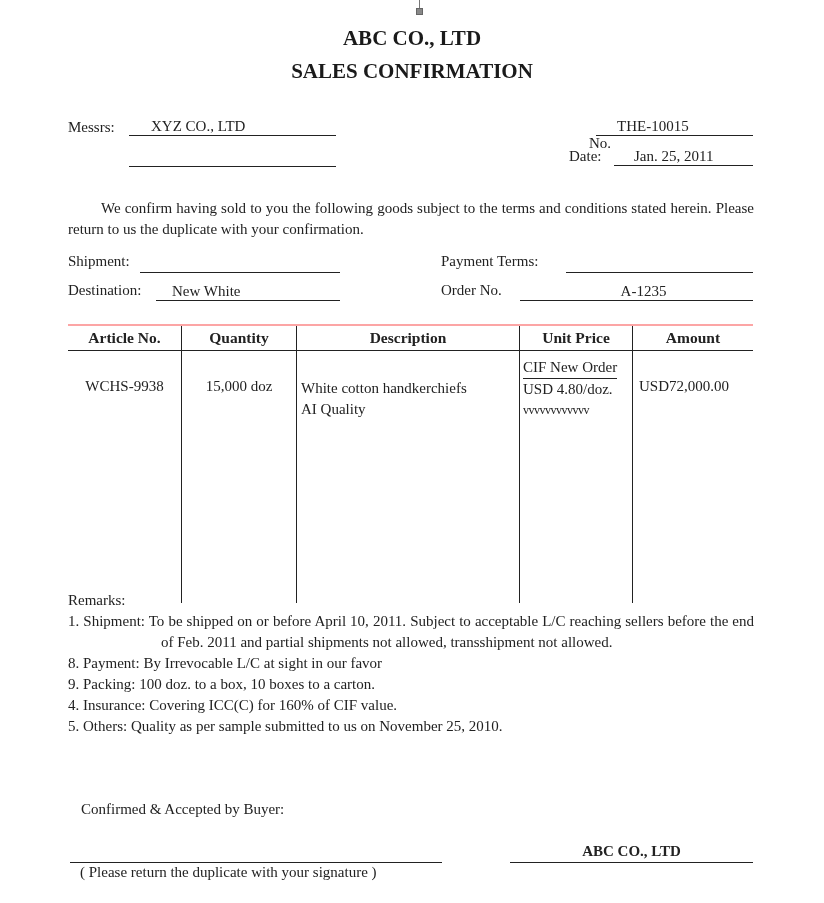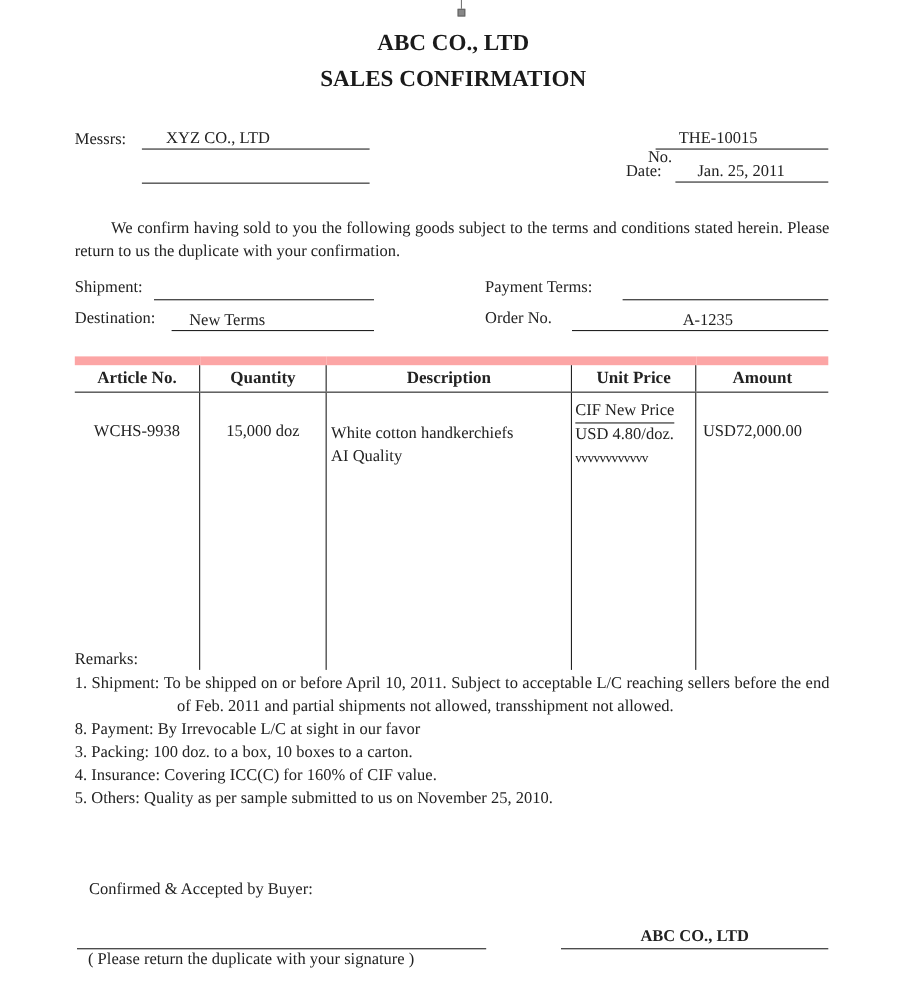--- a/index.html
+++ b/index.html
@@ -9,21 +9,21 @@
   .handle-line { left:419px; top:0; width:1px; height:8px; background:#777; }
   .handle-box { left:416px; top:8px; width:7px; height:7px; background:#888; border:1px solid #666; box-sizing:border-box; }
   .title { left:0; width:824px; text-align:center; font-weight:bold; font-size:21px; color:#1a1a1a; }
   .t1 { top:26px; }
   .t2 { top:59px; }
   .label { font-size:15px; color:#222; white-space:nowrap; }
   .uline { border-bottom:1.5px solid #222; height:18px; font-size:15px; white-space:nowrap; }
   .para { left:68px; width:686px; font-size:15px; line-height:21px; text-align:justify; }
   .para .indent { display:inline-block; width:33px; }
   table.goods { position:absolute; left:68px; top:324px; width:685px; border-collapse:collapse; font-size:15px; }
-  table.goods th { font-weight:bold; height:24px; border-top:8px solid #fca5a5; border-bottom:1.5px solid #222; padding:0; text-align:center; font-size:15.5px; }
+  table.goods th { font-weight:bold; height:24px; border-top:2px solid #fca5a5; border-bottom:1.5px solid #222; padding:0; text-align:center; font-size:15.5px; }
   table.goods td { vertical-align:top; padding:0; height:225px; }
   table.goods th + th, table.goods td + td { border-left:1.5px solid #222; }
   .c1{width:113px;} .c2{width:114px;} .c3{width:222px;} .c4{width:112px;} .c5{width:120px;}
   .cell-c { text-align:center; padding-top:27px !important; }
   .cell-desc { padding-left:4px !important; padding-top:27px !important; line-height:21px; }
   .cell-price { padding-left:3px !important; padding-top:6px !important; line-height:21px; }
   .cell-price .cif { display:inline-block; border-bottom:1.5px solid #222; }
   .cell-amt { padding-left:6px !important; padding-top:27px !important; }
   .remarks { left:68px; width:686px; font-size:15px; line-height:21px; }
   .rem-row { position:relative; }
@@ -51,21 +51,21 @@
 <div class="abs uline" style="left:614px;top:148px;width:139px;padding-left:20px;box-sizing:border-box;">Jan. 25, 2011</div>
 
 <div class="abs para" style="top:198px;"><span class="indent"></span><span>We confirm having sold to you the following goods subject to the terms and conditions stated herein. Please return to us the duplicate with your confirmation.</span></div>
 
 <div class="abs label" style="left:68px;top:253px;">Shipment:</div>
 <div class="abs uline" style="left:140px;top:254px;width:200px;"></div>
 <div class="abs label" style="left:441px;top:253px;">Payment Terms:</div>
 <div class="abs uline" style="left:566px;top:254px;width:187px;"></div>
 
 <div class="abs label" style="left:68px;top:282px;">Destination:</div>
-<div class="abs uline" style="left:156px;top:283px;width:184px;padding-left:16px;box-sizing:border-box;">New Terms</div>
+<div class="abs uline" style="left:156px;top:283px;width:184px;padding-left:16px;box-sizing:border-box;">New White</div>
 <div class="abs label" style="left:441px;top:282px;">Order No.</div>
 <div class="abs uline" style="left:520px;top:283px;width:233px;padding-left:14px;box-sizing:border-box;text-align:center;">A-1235</div>
 
 <table class="goods">
   <thead>
     <tr>
       <th class="c1">Article No.</th>
       <th class="c2">Quantity</th>
       <th class="c3">Description</th>
       <th class="c4">Unit Price</th>
@@ -74,34 +74,34 @@
   </thead>
   <tbody>
     <tr>
       <td class="cell-c">WCHS-9938</td>
       <td class="cell-c">15,000 doz</td>
       <td class="cell-desc">
         <div>White cotton handkerchiefs</div>
         <div>AI Quality</div>
       </td>
       <td class="cell-price">
-        <div><span class="cif">CIF New Price</span></div>
+        <div><span class="cif">CIF New Order</span></div>
         <div>USD 4.80/doz.</div>
         <div style="font-size:12px;letter-spacing:-0.5px;">vvvvvvvvvvvv</div>
       </td>
       <td class="cell-amt">USD72,000.00</td>
     </tr>
   </tbody>
 </table>
 
 <div class="abs remarks" style="top:590px;">
   <div>Remarks:</div>
   <div class="rem-row hang"><span class="lead">1. Shipment:</span> <span>To be shipped on or before April 10, 2011. Subject to acceptable L/C reaching sellers before the end of Feb. 2011 and partial shipments not allowed, transshipment not allowed.</span></div>
   <div class="rem-row"><span>8. Payment:</span> <span>By Irrevocable L/C at sight in our favor</span></div>
-  <div class="rem-row"><span>3. Packing:</span> <span>100 doz. to a box, 10 boxes to a carton.</span></div>
+  <div class="rem-row"><span>9. Packing:</span> <span>100 doz. to a box, 10 boxes to a carton.</span></div>
   <div class="rem-row"><span>4. Insurance:</span> <span>Covering ICC(C) for 160% of CIF value.</span></div>
   <div class="rem-row"><span>5. Others:</span> <span>Quality as per sample submitted to us on November 25, 2010.</span></div>
 </div>
 
 <div class="abs footer-lbl" style="left:81px;top:801px;">Confirmed &amp; Accepted by Buyer:</div>
 <div class="abs sigline" style="left:70px;top:862px;width:372px;"></div>
 <div class="abs footer-lbl" style="left:80px;top:864px;">( Please return the duplicate with your signature )</div>
 <div class="abs" style="left:510px;top:843px;width:243px;text-align:center;font-size:15px;font-weight:bold;">ABC CO., LTD</div>
 <div class="abs sigline" style="left:510px;top:862px;width:243px;"></div>
 

